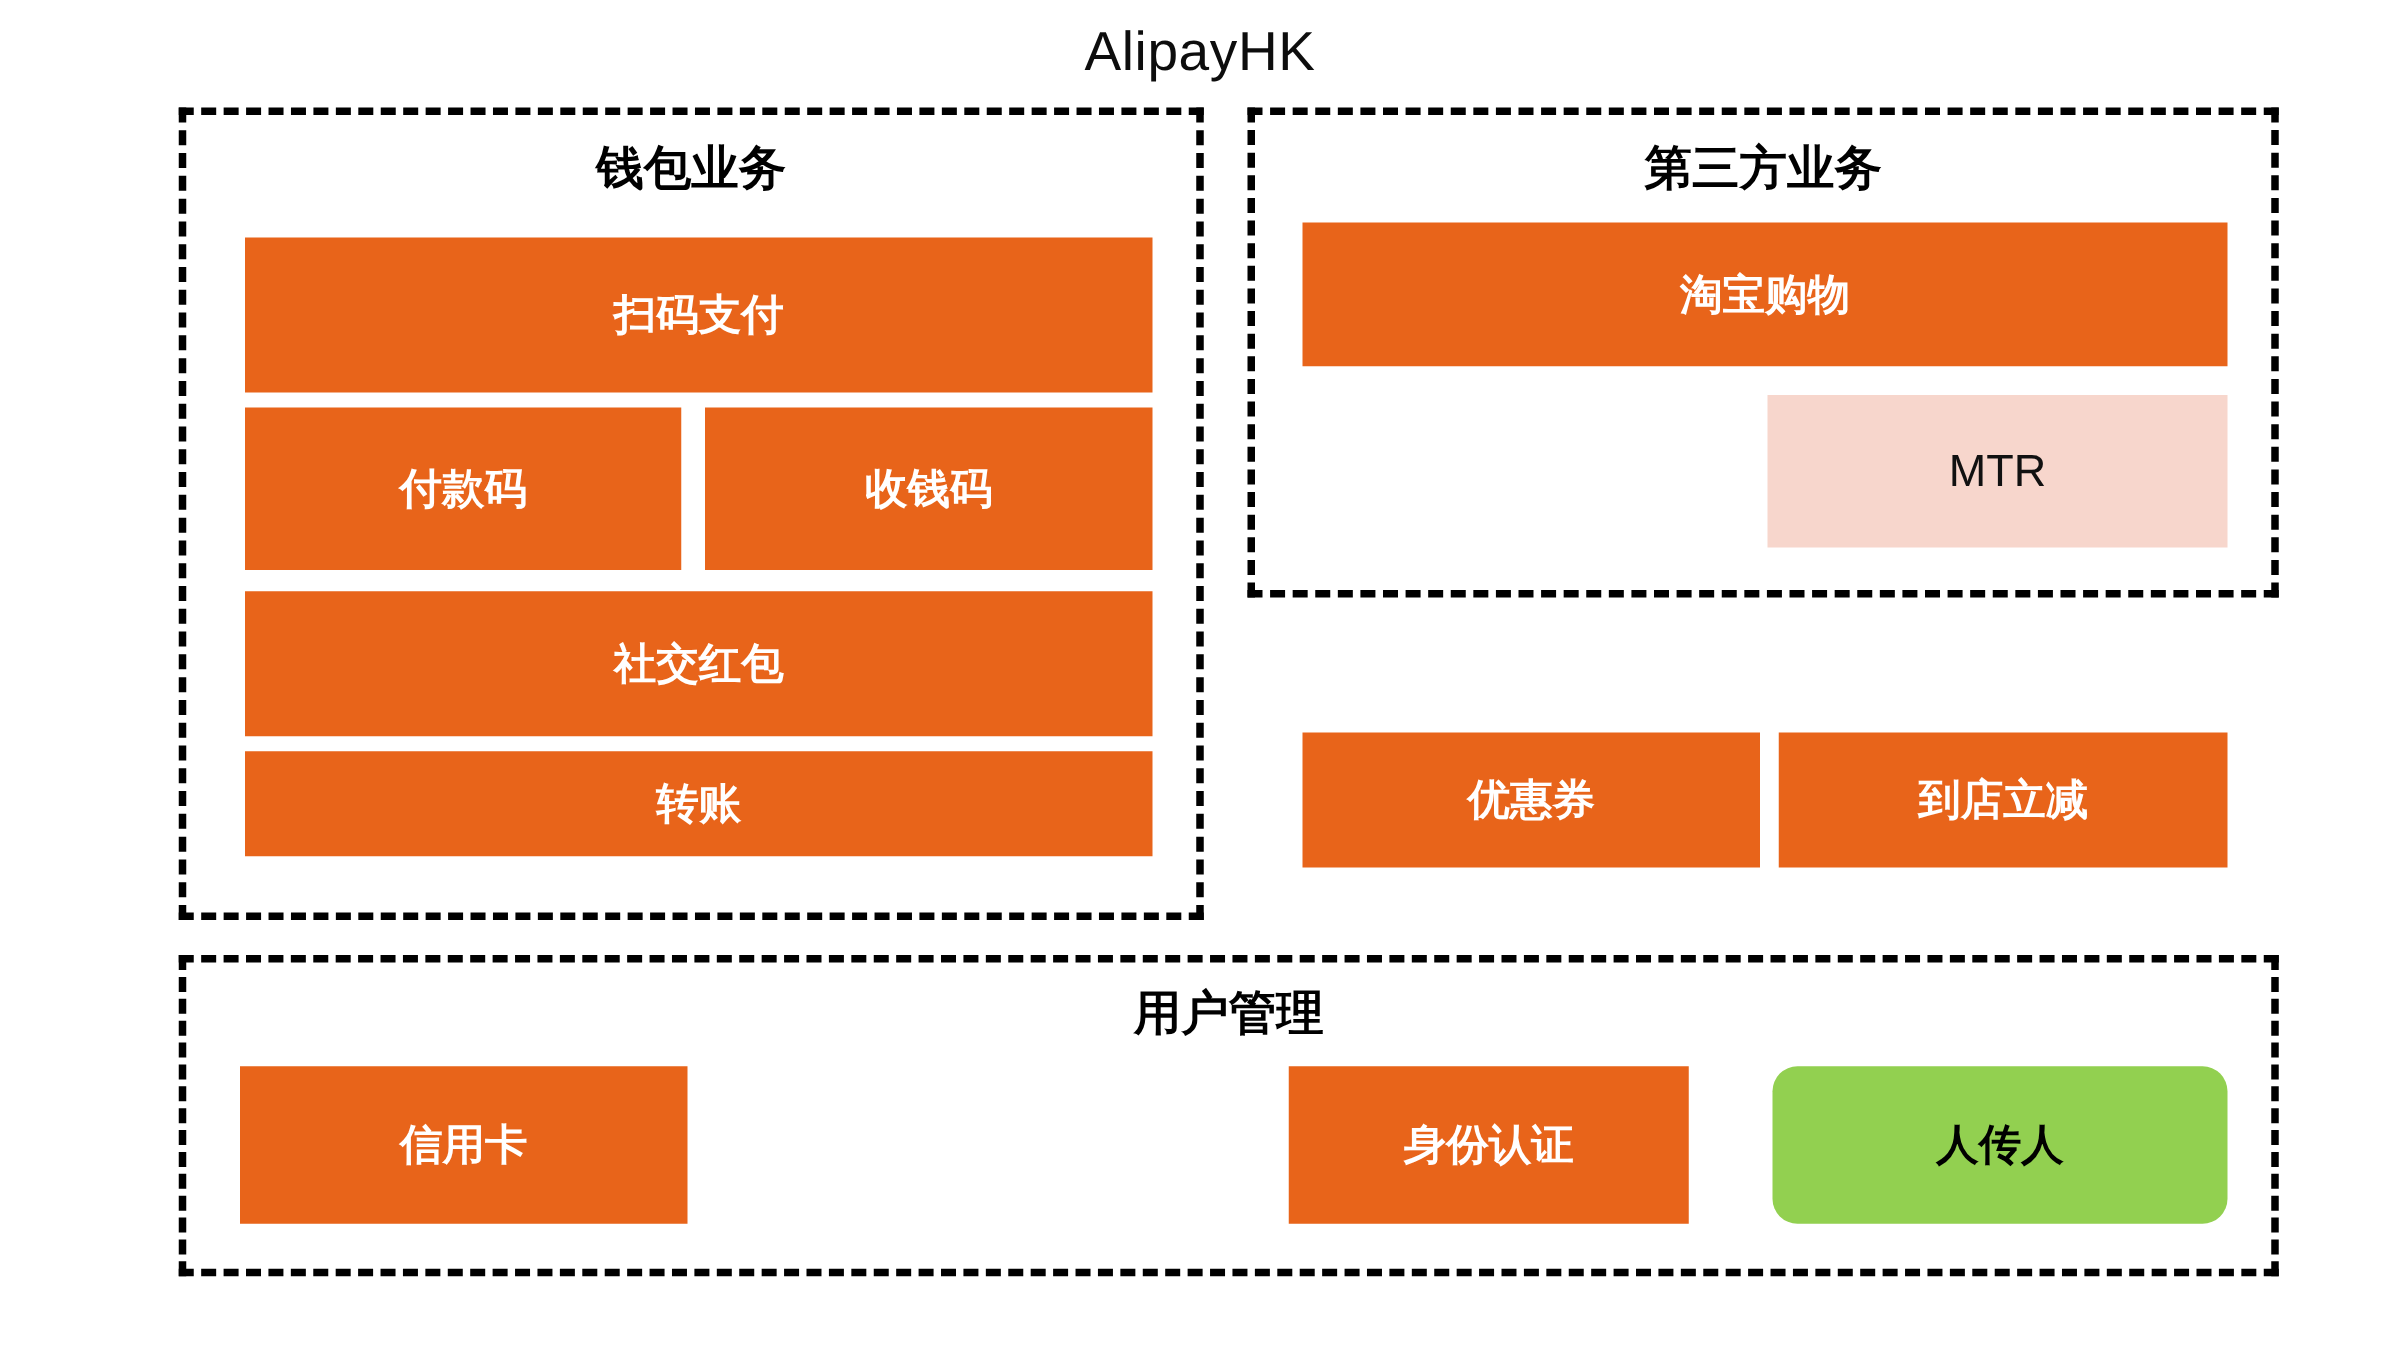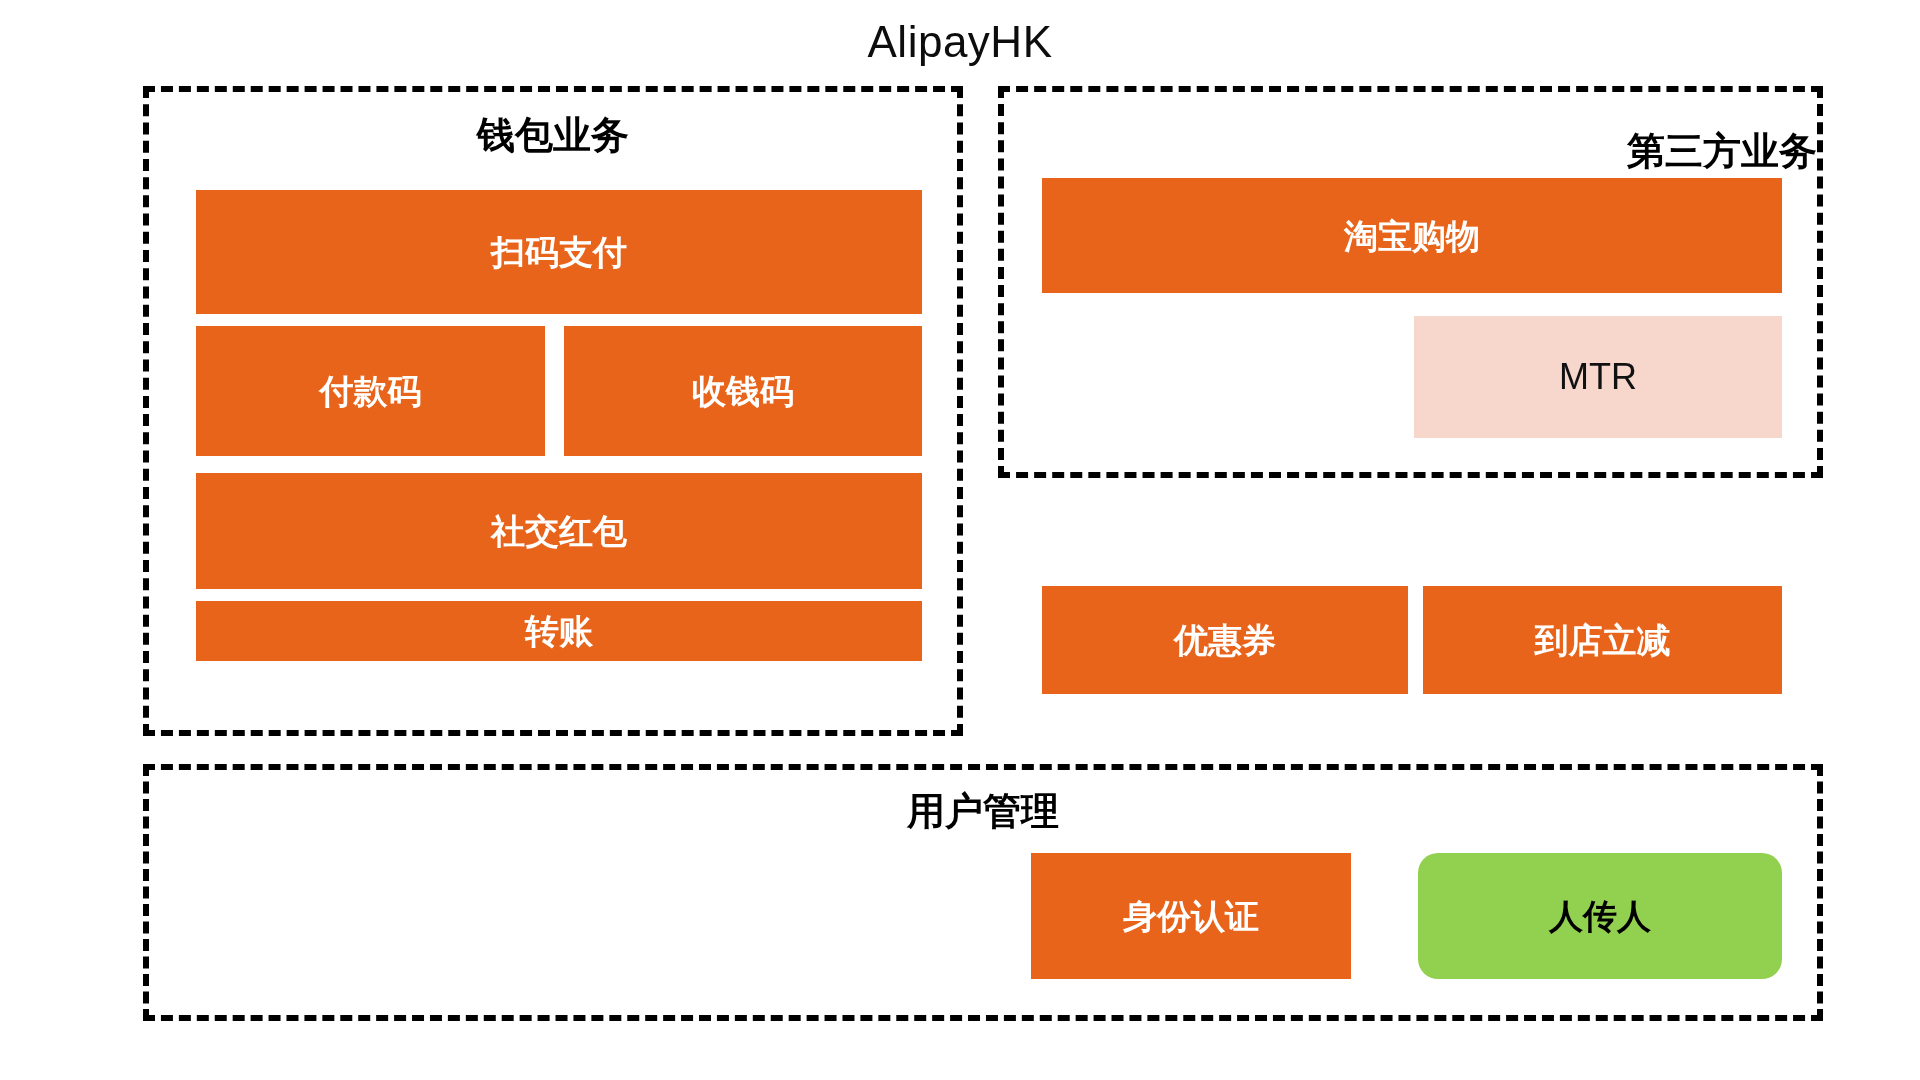--- a/index.html
+++ b/index.html
@@ -81,34 +81,34 @@
   .box.latin {
     font-weight: 400;
     font-size: 36px;
   }
 
   
   #panel-wallet      { left: 143px;  top: 86px;  width: 820px;  height: 650px; }
   #panel-wallet .panel-title  { top: 24px; }
 
   #panel-thirdparty  { left: 998px;  top: 86px;  width: 825px;  height: 392px; }
-  #panel-thirdparty .panel-title { top: 40px; text-align: right; }
+  #panel-thirdparty .panel-title { top: 24px; }
 
   #panel-merchant    { left: 998px;  top: 498px; width: 825px;  height: 238px; }
   #panel-merchant .panel-title   { top: 22px; }
 
   #panel-user        { left: 143px;  top: 764px; width: 1680px; height: 257px; }
   #panel-user .panel-title       { top: 22px; }
 
   
   #box-scan-pay   { left: 196px; top: 190px; width: 726px; height: 124px; }
   #box-pay-code   { left: 196px; top: 326px; width: 349px; height: 130px; }
   #box-collect    { left: 564px; top: 326px; width: 358px; height: 130px; }
   #box-redpacket  { left: 196px; top: 473px; width: 726px; height: 116px; }
-  #box-transfer   { left: 196px; top: 601px; width: 726px; height: 60px;  }
+  #box-transfer   { left: 196px; top: 601px; width: 726px; height: 84px;  }
 
   
   #box-taobao     { left: 1042px; top: 178px; width: 740px; height: 115px; }
   #box-ride-code  { left: 1042px; top: 316px; width: 358px; height: 122px; }
   #box-mtr        { left: 1414px; top: 316px; width: 368px; height: 122px; }
 
   
   #box-coupon     { left: 1042px; top: 586px; width: 366px; height: 108px; }
   #box-instant    { left: 1423px; top: 586px; width: 359px; height: 108px; }
 
@@ -139,16 +139,17 @@
   </div>
   <div class="box" id="box-taobao">淘宝购物</div>
   <div class="box muted latin" id="box-mtr">MTR</div>
 
   <div class="box" id="box-coupon">优惠券</div>
   <div class="box" id="box-instant">到店立减</div>
 
   <div class="panel" id="panel-user">
     <div class="panel-title">用户管理</div>
   </div>
+  <div class="box" id="box-credit">信用卡</div>
   <div class="box" id="box-identity">身份认证</div>
   <div class="box green" id="box-p2p">人传人</div>
 
 </div>
 
 </body></html>

